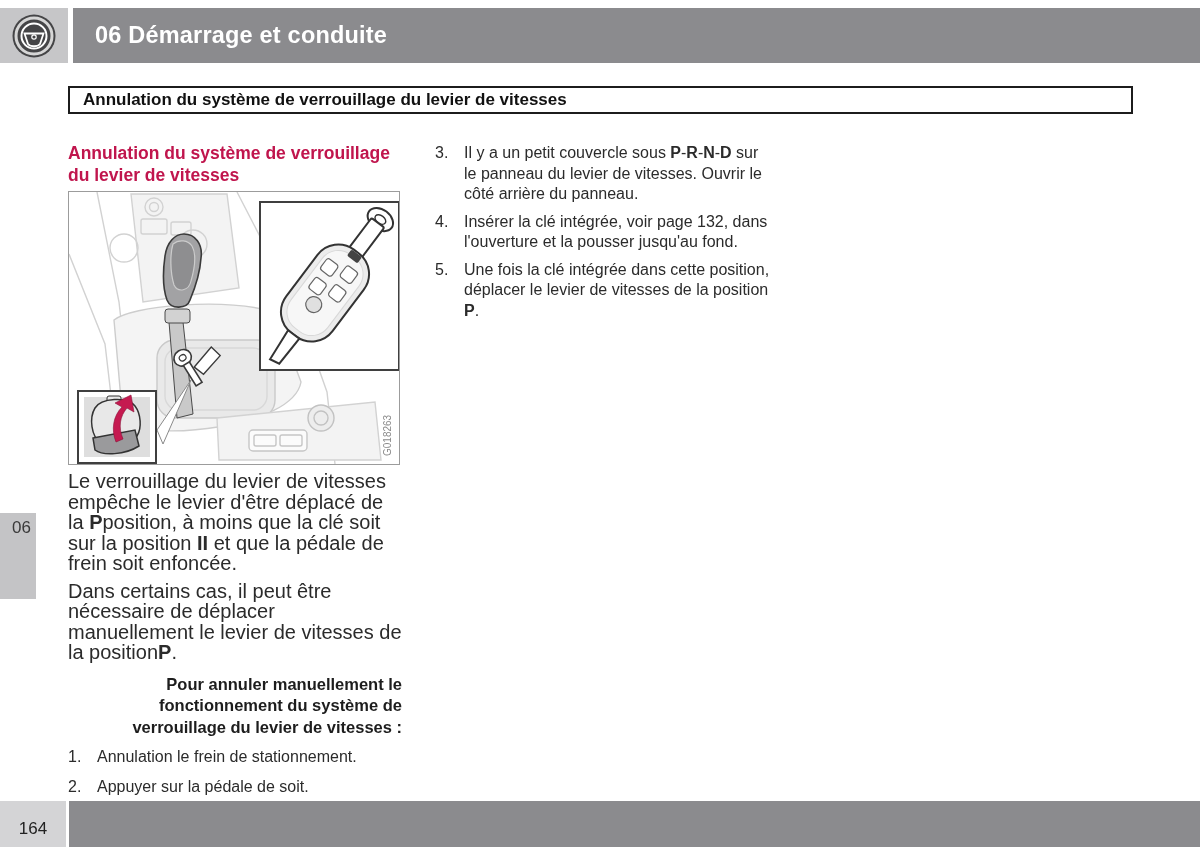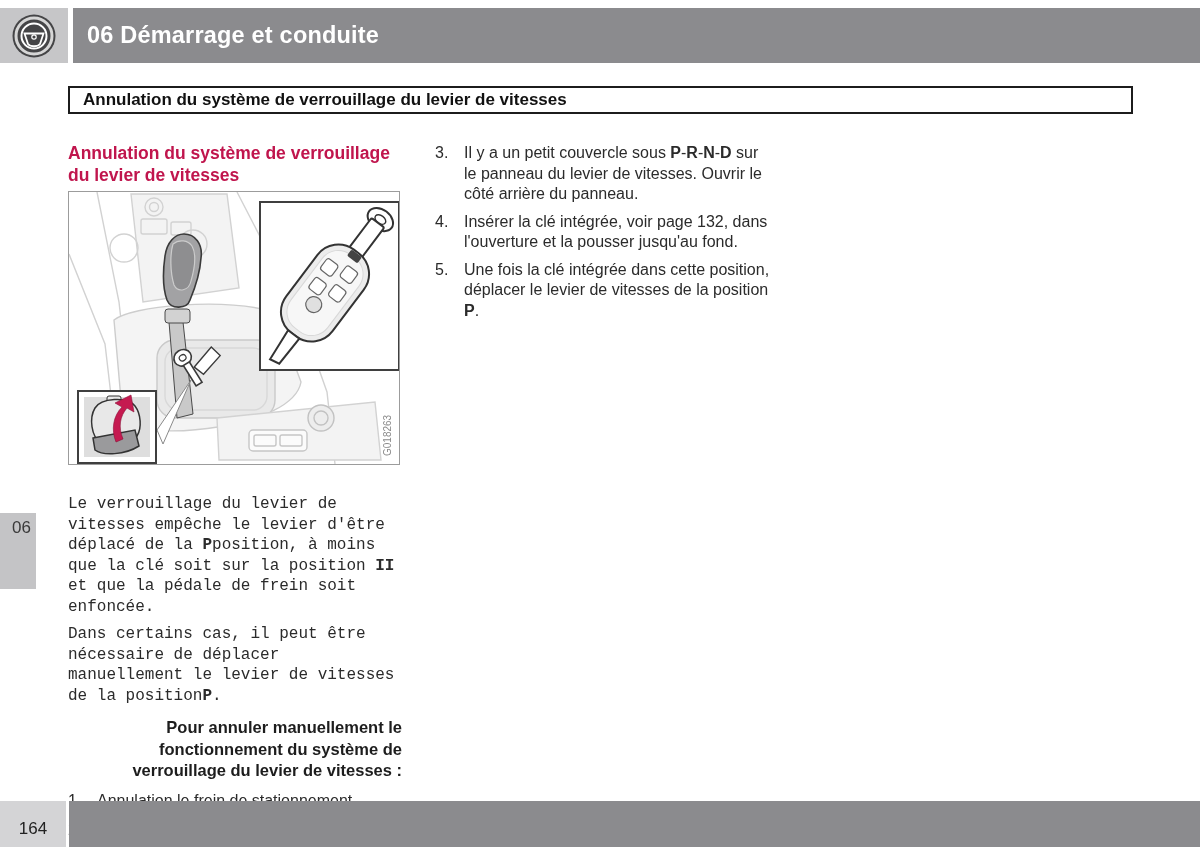--- a/index.html
+++ b/index.html
@@ -5,39 +5,39 @@
   html,body{margin:0;padding:0;background:#ffffff;}
   .page{
     position:relative;width:1200px;height:847px;background:#fff;overflow:hidden;
     font-family:"Liberation Sans","DejaVu Sans",sans-serif;color:#2b2b2b;
   }
   
   .hdr-sq{position:absolute;left:0;top:8px;width:68px;height:55px;background:#c6c6c8;
     display:flex;align-items:center;justify-content:center;}
   .hdr-bar{position:absolute;left:73px;top:8px;width:1127px;height:55px;background:#8b8b8e;
     display:flex;align-items:center;}
-  .hdr-title{color:#ffffff;font-weight:bold;font-size:23.5px;padding-left:14px;letter-spacing:.2px;}
+  .hdr-title{color:#ffffff;font-weight:bold;font-size:23.5px;padding-left:22px;letter-spacing:.2px;}
   
   .title-box{position:absolute;left:68px;top:86px;width:1048px;height:24px;border:2px solid #1c1c1c;
     display:flex;align-items:center;padding-left:13px;font-weight:bold;font-size:17px;color:#111;}
   
   .left-col{position:absolute;left:68px;top:143px;width:334px;}
   .right-col{position:absolute;left:435px;top:143px;width:336px;}
   .h-red{color:#c0154d;font-weight:bold;font-size:17.5px;line-height:21.5px;margin:0 0 5px 0;}
   .figure{width:330px;height:272px;border:1px solid #9c9c9c;background:#fff;}
-  .body-p{font-size:16px;line-height:20.5px;margin:25px 0 0 0;font-family:Liberation Mono, monospace;}
+  .body-p{font-size:20px;line-height:20.5px;margin:2px 0 0 0;}
   .body-p + .body-p{margin-top:7px;}
   .bd{font-weight:bold;}
   .sub-h{font-weight:bold;font-size:16.5px;line-height:21.5px;margin:11px 0 0 0;color:#1d1d1d;text-align:right;}
   .step{display:flex;font-size:16px;line-height:20.5px;margin-top:9px;}
   .step .num{width:29px;flex:none;}
   .step .txt{flex:1;}
   .right-col .step{margin:0 0 7px 0;}
   
-  .tab06{position:absolute;left:0;top:513px;width:36px;height:76px;background:#c4c4c6;
+  .tab06{position:absolute;left:0;top:513px;width:36px;height:86px;background:#c4c4c6;
     box-sizing:border-box;text-align:right;padding:5px 5px 0 0;font-size:17px;color:#3a3a3a;}
   .foot-light{position:absolute;left:0;top:801px;width:66px;height:56px;background:#d4d4d6;
     display:flex;align-items:center;justify-content:center;font-size:17px;color:#222;}
   .foot-bar{position:absolute;left:69px;top:801px;width:1131px;height:46px;background:#8b8b8e;}
 </style>
 </head>
 <body>
 
 <div class="page">
 

